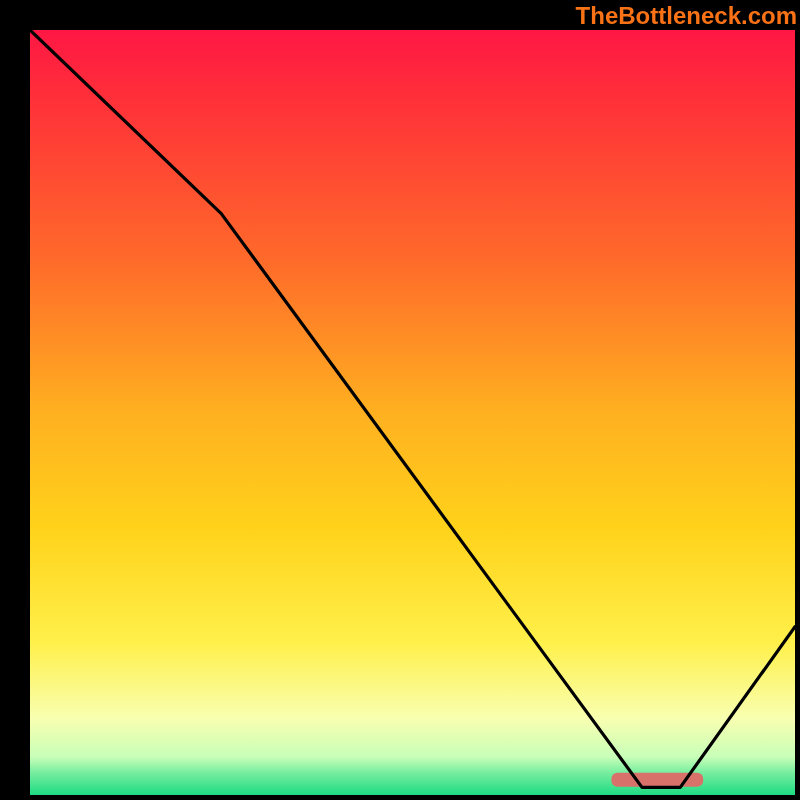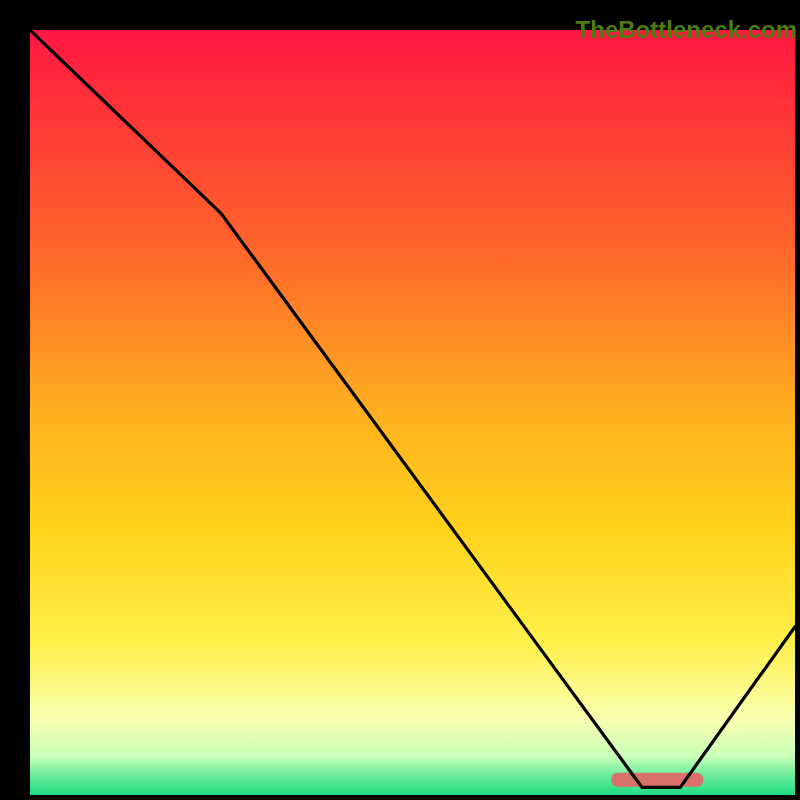--- a/index.html
+++ b/index.html
@@ -21,23 +21,23 @@
   }
   .plot-area {
     position: absolute;
     left: 0;
     top: 0;
     width: 765px;
     height: 765px;
   }
   .watermark {
     position: absolute;
-    top: 16px;
+    top: 2px;
     right: 3px;
-    color: #4d7c0f;
+    color: #f97316;
     font-size: 24px;
     font-weight: bold;
     font-family: Arial, sans-serif;
     z-index: 10;
   }
   svg {
     display: block;
   }
 </style>
 </head>

